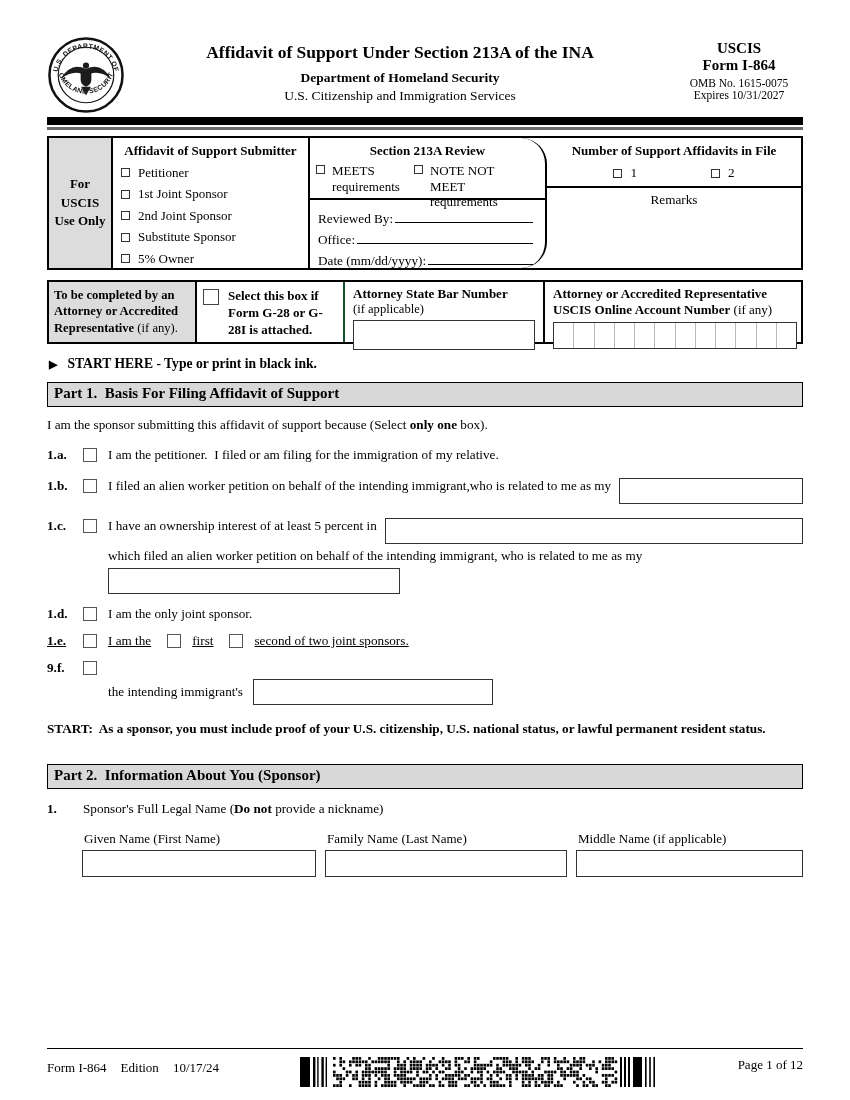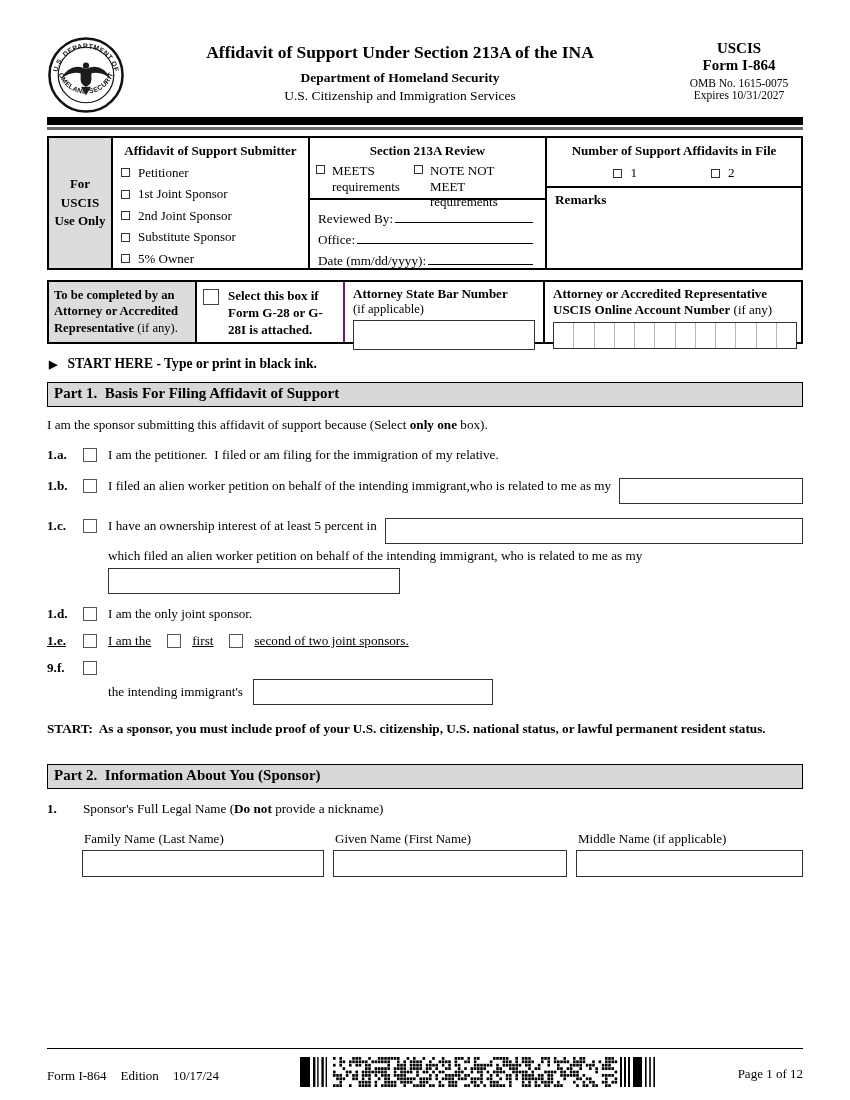--- a/index.html
+++ b/index.html
@@ -28,46 +28,46 @@
   .hdr-exp { font-size:11.5px; }
   .bar-black { height:8px; background:#000; margin-top:3px; }
   .bar-gray { height:3px; background:#6b6b6b; margin-top:2px; }
 
   
   .utable { display:flex; border:2px solid #000; margin-top:6px; height:134px; }
   .ucell-label { flex:0 0 64px; background:#dcdcdc; border-right:2px solid #000;
     display:flex; align-items:center; justify-content:center; text-align:center;
     font-weight:bold; font-size:13px; line-height:1.45; padding:2px; }
   .ucell-sub { flex:0 0 197px; border-right:2px solid #000; padding:3px 8px 0 8px; }
-  .ucell-rev { flex:0 0 237px; border-right:2px solid #000; display:flex; flex-direction:column; }
+  .ucell-rev { flex:0 0 237px; border-right:2px solid #000; display:flex; flex-direction:column;border-radius:26px; }
   .ucell-file { flex:1; display:flex; flex-direction:column; }
   .uhead { font-weight:bold; text-align:center; font-size:13px; padding-top:2px; }
   .opt-row { display:flex; align-items:center; margin-top:5.5px; }
   .cb-s { width:9px; height:9px; border:1.2px solid #333; flex:0 0 9px; }
   .opt-row .lbl { margin-left:8px; font-size:13px; }
   .rev-top { border-bottom:2px solid #000; padding:3px 6px 4px 6px; height:62px; }
   .rev-opts { display:flex; margin-top:4px; }
   .rev-opt { display:flex; margin-right:14px; }
   .rev-opt .two { margin-left:7px; font-size:13px; line-height:1.2; }
   .rev-opt .cb-s { margin-top:2px; }
   .rev-bottom { flex:1; padding:6px 8px 4px 8px; }
   .fill-line { display:flex; align-items:baseline; margin-top:5px; }
   .fill-line .fl { flex:1; border-bottom:1.2px solid #000; height:12px; margin-left:2px; margin-right:4px; }
   .file-top { border-bottom:2px solid #000; padding:3px 6px 4px 6px; height:50px; }
   .file-opts { display:flex; justify-content:center; gap:74px; margin-top:6px; }
   .file-opt { display:flex; align-items:center; }
   .file-opt .lbl { margin-left:8px; }
-  .file-bottom { flex:1; padding:4px 8px; font-weight:bold; }
+  .file-bottom { flex:1; padding:4px 8px; font-weight:normal;text-align:center; }
 
   
   .atable { display:flex; border:2px solid #000; margin-top:10px; height:64px; }
   .acell-intro { flex:0 0 148px; background:#dcdcdc; border-right:2px solid #000;
     padding:5px 5px; font-size:12.6px; font-weight:bold; line-height:1.3; }
   .acell-intro .n { font-weight:normal; }
-  .acell-g28 { flex:0 0 148px; border-right:2px solid #701a75; padding:6px 6px; display:flex; }
+  .acell-g28 { flex:0 0 148px; border-right:2px solid #14532d; padding:6px 6px; display:flex; }
   .cb-m { width:16px; height:16px; border:1.4px solid #444; flex:0 0 16px; margin-top:1px; }
   .acell-g28 .lbl { margin-left:9px; font-weight:bold; font-size:13px; line-height:1.3; }
   .acell-bar { flex:0 0 196px; border-right:2px solid #000; padding:4px 8px; }
   .acell-bar .t1 { font-weight:bold; font-size:13px; }
   .acell-bar .t2 { font-size:12.6px; }
   .abox { border:1.5px solid #333; height:30px; width:182px; margin-top:3px; background:#fff; }
   .acell-acct { flex:1; padding:4px 8px; font-size:13px; }
   .comb { display:flex; border:1.5px solid #333; height:27px; width:244px; margin-top:4px; background:#fff; }
   .comb span { flex:1; border-right:1px solid #b9b9b9; }
   .comb span:last-child { border-right:none; }
@@ -96,21 +96,21 @@
   .namegrid { margin-left:35px; margin-top:14px; display:flex; gap:9px; }
   .ncol { display:flex; flex-direction:column; }
   .ncol .nlabel { font-size:13px; margin-bottom:3px; padding-left:2px; }
   .nbox { border:1.5px solid #333; height:27px; background:#fff; }
   .ncol-fam { width:242px; }
   .ncol-giv { width:234px; }
   .ncol-mid { width:227px; }
 
   
   .footer { position:absolute; left:47px; width:756px; top:1048px; border-top:1.6px solid #000; }
-  .foot-row { display:flex; align-items:center; margin-top:8px; }
+  .foot-row { display:flex; align-items:flex-start; margin-top:8px; }
   .foot-left { flex:0 0 200px; font-size:13px; padding-top:3px; }
   .foot-left span { margin-right:14px; }
   .foot-center { flex:1; text-align:center; }
   .foot-right { flex:0 0 90px; text-align:right; font-size:13px; }
 </style>
 </head>
 <body>
 
 <div class="page">
   <div class="content">
@@ -336,26 +336,26 @@
     <div class="partbar pre" style="margin-top:26px;">Part 2.  Information About You (Sponsor)</div>
 
     <div class="q1">
       <span class="inum">1.</span>
       <span>
         <span class="pre">Sponsor's Full Legal Name (</span><span class="b pre">Do not</span><span class="pre"> provide a nickname)</span>
       </span>
     </div>
 
     <div class="namegrid">
+      <div class="ncol ncol-giv">
+        <span class="nlabel">Given Name (First Name)</span>
+        <span class="nbox"></span>
+      </div>
       <div class="ncol ncol-fam">
         <span class="nlabel">Family Name (Last Name)</span>
-        <span class="nbox"></span>
-      </div>
-      <div class="ncol ncol-giv">
-        <span class="nlabel">Given Name (First Name)</span>
         <span class="nbox"></span>
       </div>
       <div class="ncol ncol-mid">
         <span class="nlabel">Middle Name (if applicable)</span>
         <span class="nbox"></span>
       </div>
     </div>
 
   </div>
 

